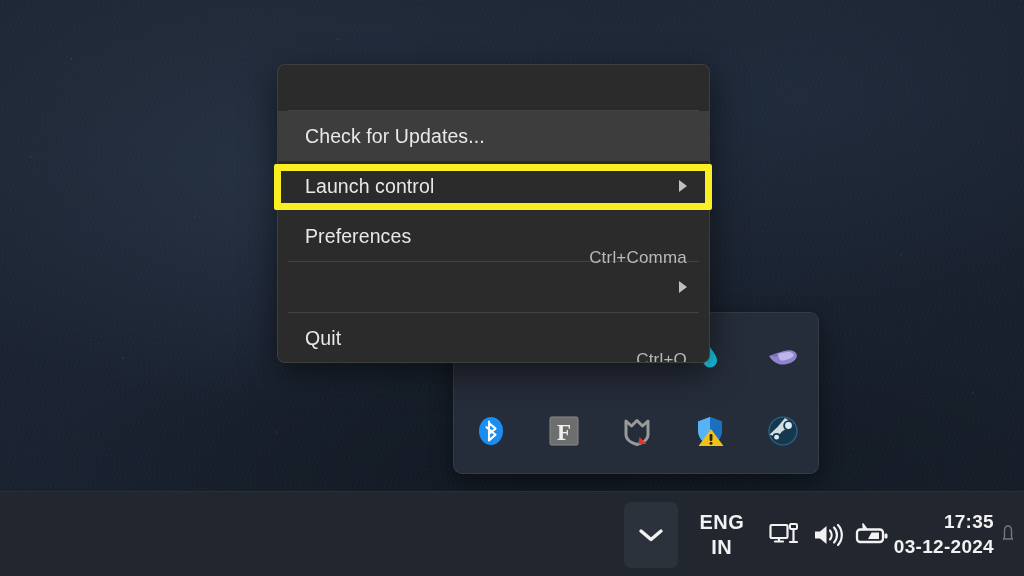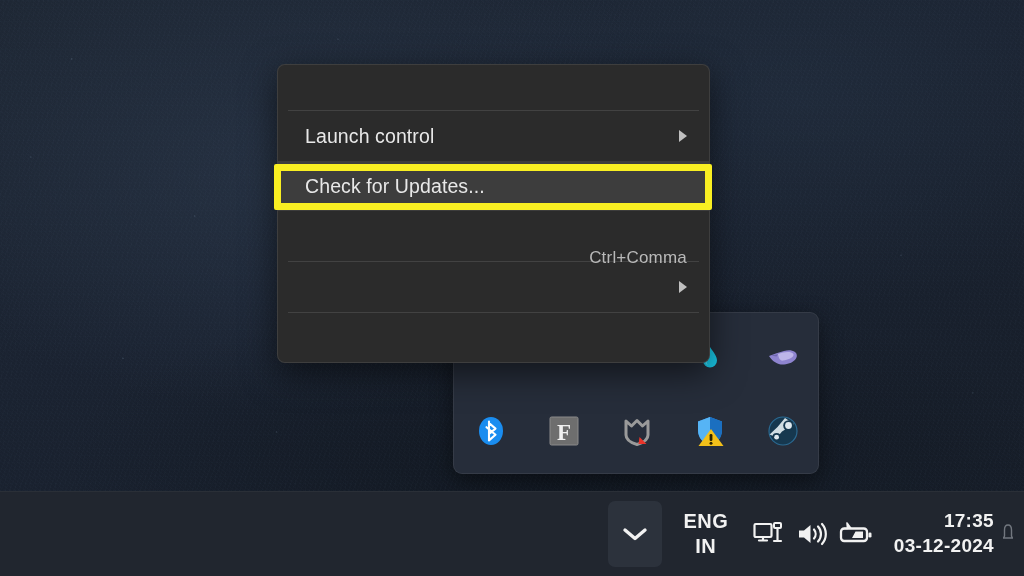--- a/index.html
+++ b/index.html
@@ -171,21 +171,20 @@
   
   #taskbar {
     position: absolute;
     left: 0;
     top: 491px;
     width: 1024px;
     height: 85px;
     background: #21262f;
     border-top: 1px solid rgba(255,255,255,0.045);
     display: flex;
-    align-items: center;
     justify-content: flex-end;
   }
   #tray-area {
     display: flex;
     align-items: center;
     height: 85px;
     padding-right: 8px;
   }
   #chevron-button {
     width: 54px;
@@ -214,21 +213,20 @@
     align-items: center;
     justify-content: center;
   }
   #clock {
     color: #f2f2f2;
     font-size: 19px;
     font-weight: bold;
     line-height: 1.3;
     text-align: right;
     letter-spacing: 0.3px;
-    margin-left: 16px;
     padding-right: 6px;
   }
   #notification-edge {
     width: 16px;
     height: 66px;
     display: flex;
     align-items: center;
     justify-content: center;
     opacity: 0.45;
   }
@@ -306,45 +304,51 @@
         </svg>
       </div>
     </div>
   </div>
 
   <div id="context-menu">
 
     <div id="menu-header"></div>
     <div class="menu-sep"></div>
 
+    <div class="menu-item highlighted">
+      <span class="menu-label">Check for Updates...</span>
+      <span class="menu-spacer"></span>
+    </div>
+
     <div class="menu-item">
       <span class="menu-label">Launch control</span>
       <span class="menu-spacer"></span>
       <span class="submenu-arrow"></span>
     </div>
 
-    <div class="menu-item highlighted">
-      <span class="menu-label">Check for Updates...</span>
-      <span class="menu-spacer"></span>
-    </div>
-
     <div class="menu-item">
+      <span class="menu-label">Preferences</span>
       <span class="menu-spacer"></span>
       <span class="menu-accel">Ctrl+Comma</span>
     </div>
 
     <div class="menu-sep"></div>
 
     <div class="menu-item">
       <span class="menu-spacer"></span>
       <span class="submenu-arrow"></span>
     </div>
 
     <div class="menu-sep"></div>
 
+    <div class="menu-item">
+      <span class="menu-label">Quit</span>
+      <span class="menu-spacer"></span>
+      <span class="menu-accel">Ctrl+Q</span>
+    </div>
   </div>
 
   <div id="annotation-box"></div>
 
   <svg id="annotation-arrow" viewBox="0 0 424 58">
     <path d="M10 29 L300 29" stroke="#f9ef22" stroke-width="17" stroke-linecap="round"></path>
     <path d="M285 6 L424 29 L285 52 L305 29 Z" fill="#f9ef22" stroke="#f9ef22" stroke-width="9" stroke-linejoin="round"></path>
   </svg>
 
   <div id="taskbar">

